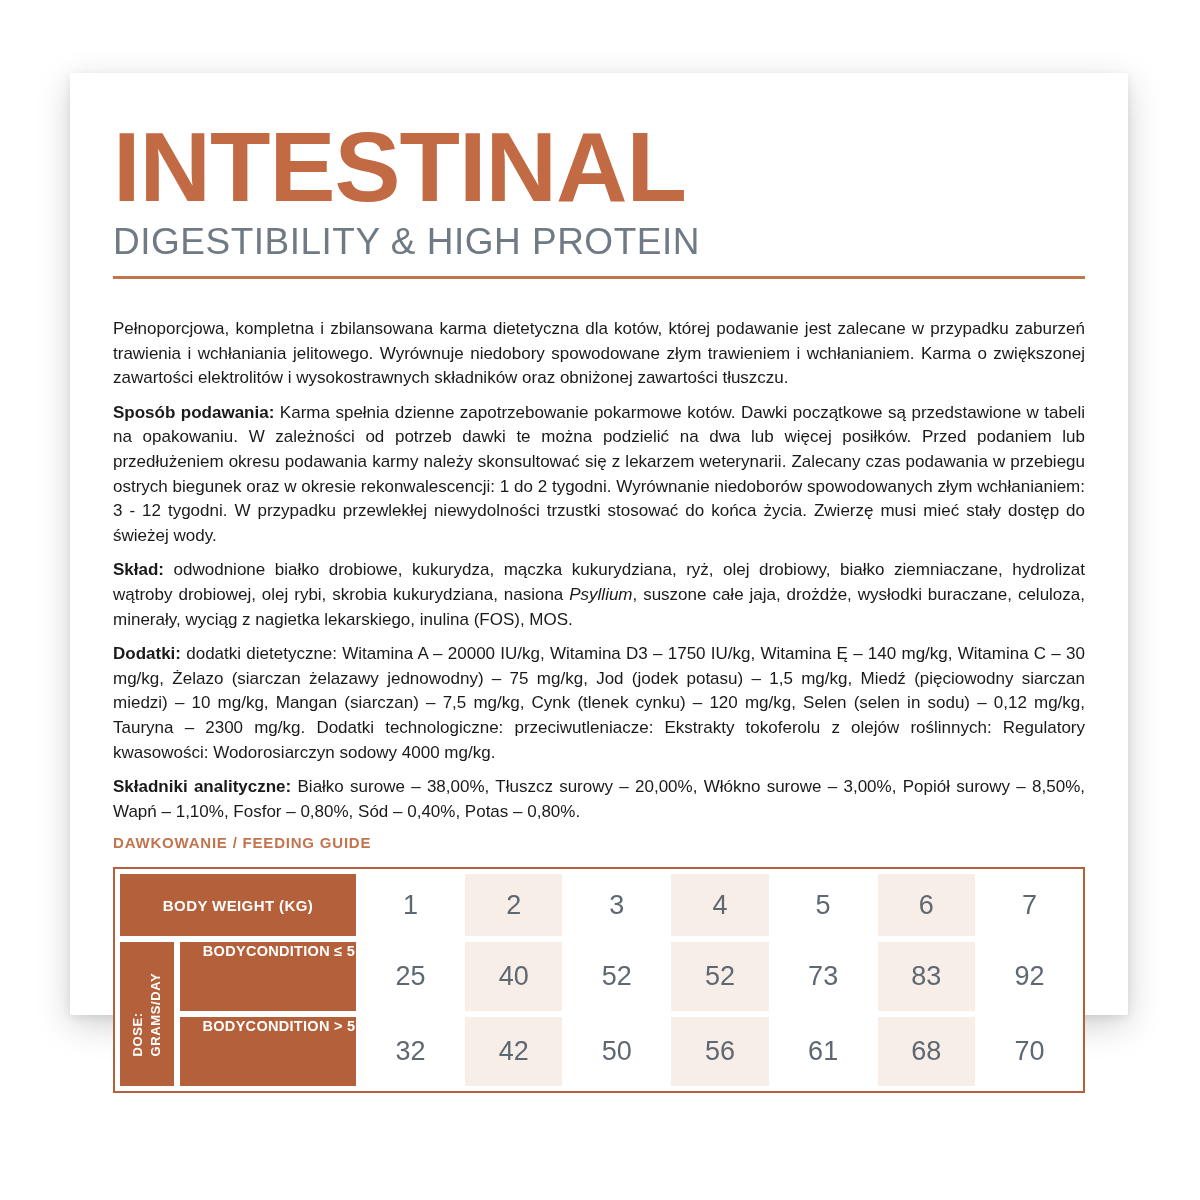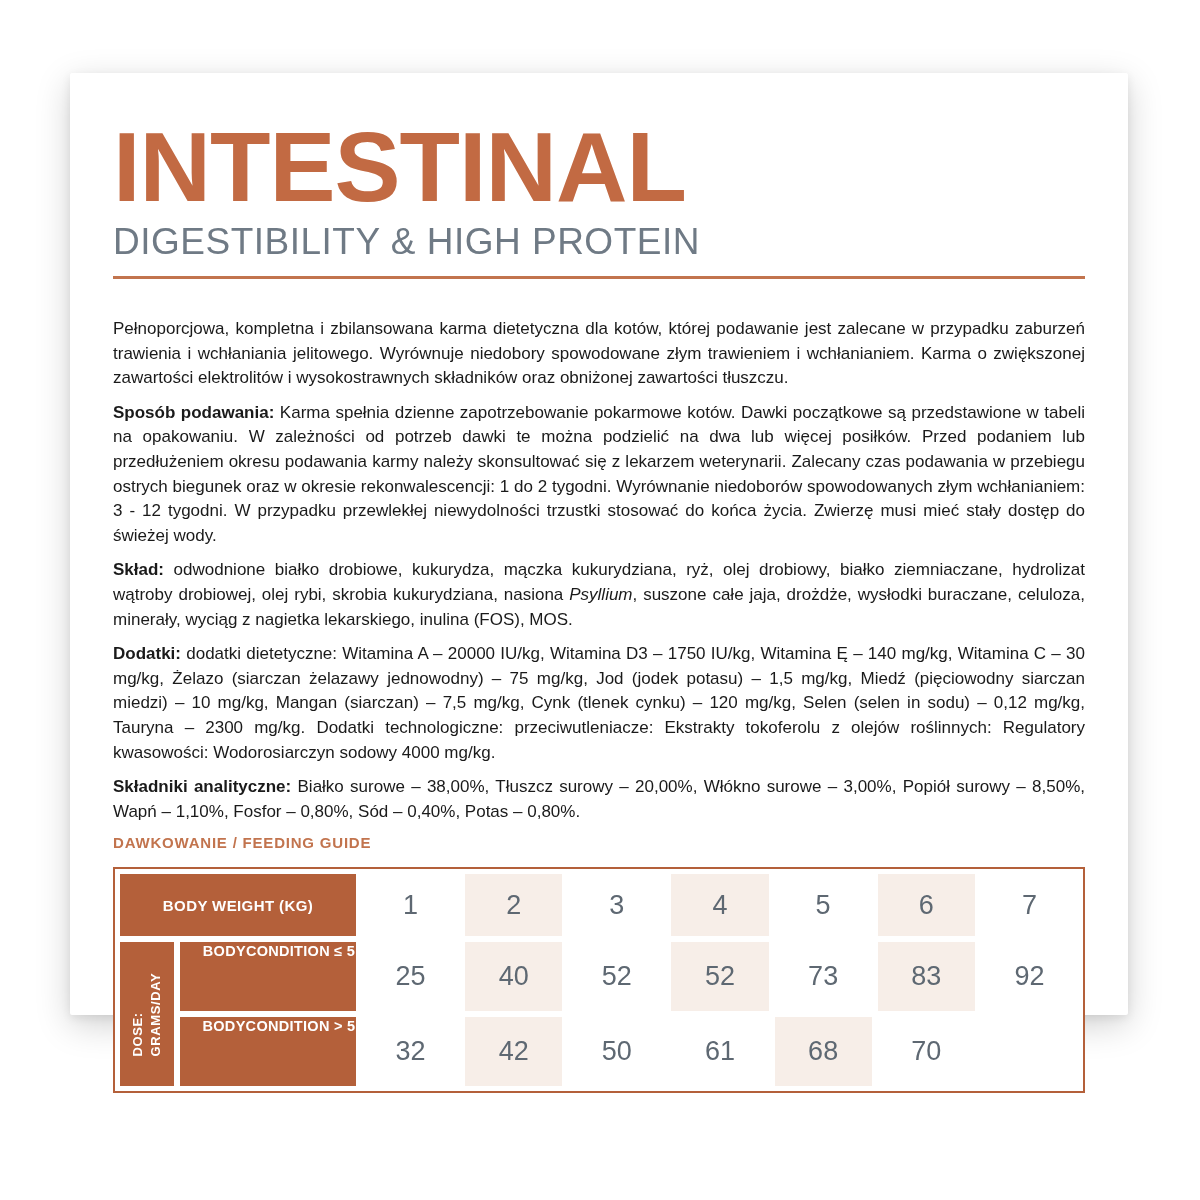--- a/index.html
+++ b/index.html
@@ -133,20 +133,21 @@
         <div class="cell val alt">83</div>
         <div class="cell val">92</div>
 
         <div class="cell orange cond-cell">
           <div>BODY</div>
           <div>CONDITION &gt; 5</div>
         </div>
         <div class="cell val">32</div>
         <div class="cell val alt">42</div>
         <div class="cell val">50</div>
+        <div class="cell val alt">56</div>
         <div class="cell val">61</div>
         <div class="cell val alt">68</div>
         <div class="cell val">70</div>
       </div>
 
     </div>
   </div>
 </div>
 
 </body></html>

